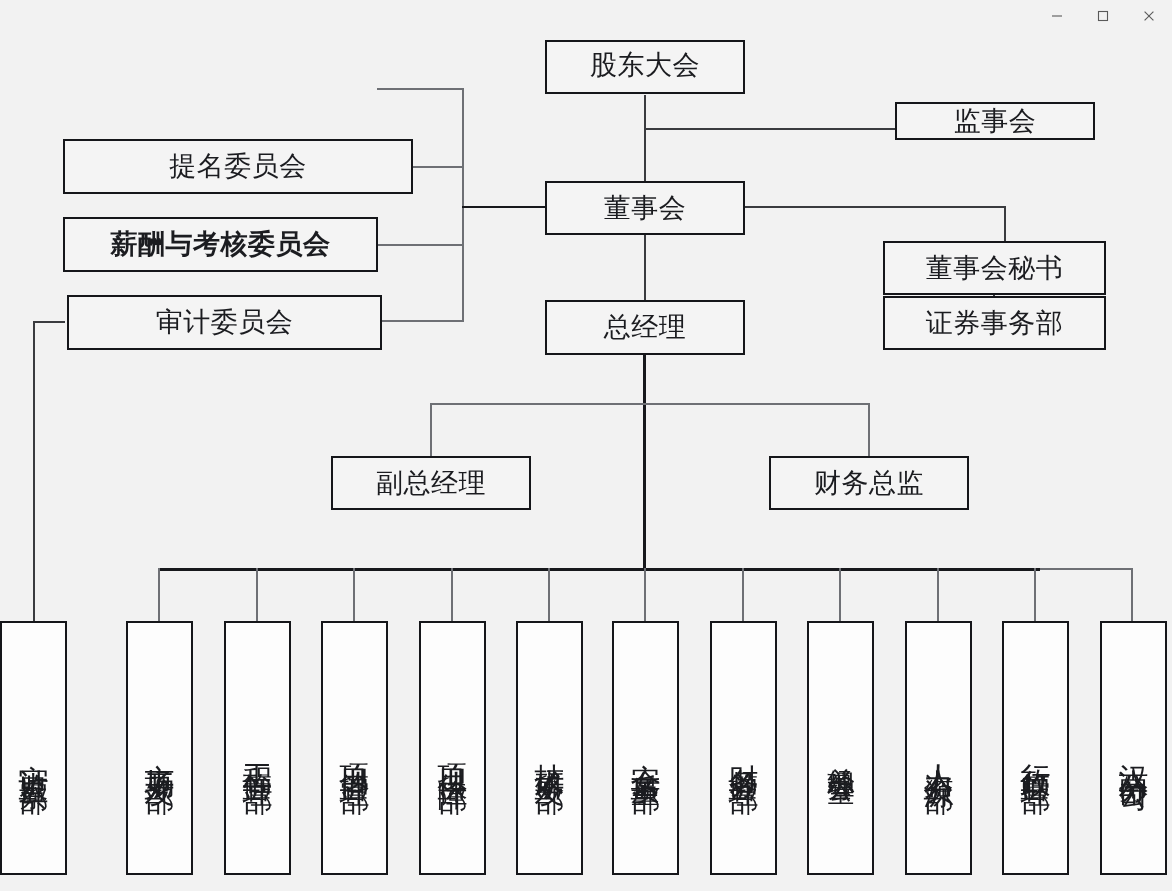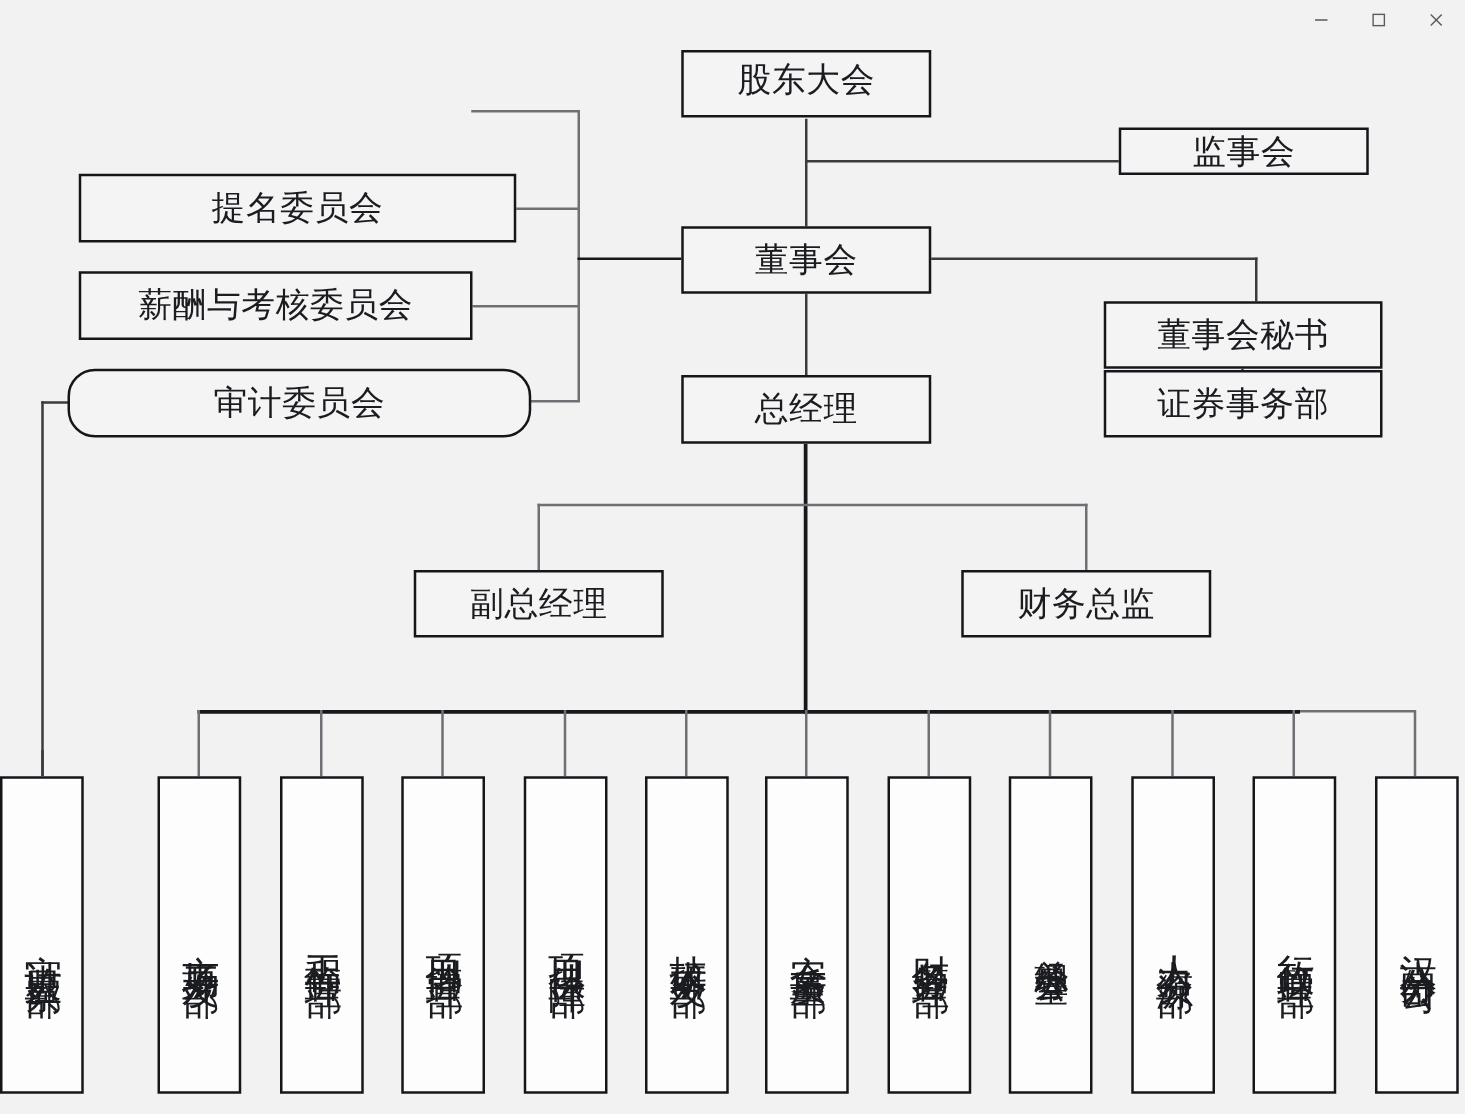--- a/index.html
+++ b/index.html
@@ -130,22 +130,22 @@
 
   <div class="node h" style="left:545px; top:181px; width:200px; height:54px;">董事会</div>
 
   <div class="node h" style="left:883px; top:241px; width:223px; height:54px;">董事会秘书</div>
 
   <div class="node h" style="left:883px; top:296px; width:223px; height:54px;">证券事务部</div>
 
   <div class="node h" style="left:545px; top:300px; width:200px; height:55px;">总经理</div>
 
   <div class="node h" style="left:63px; top:139px; width:350px; height:55px;">提名委员会</div>
-  <div class="node h" style="left:63px; top:217px; width:315px; height:55px;">薪酬与考核委员会</div>
-  <div class="node h" style="left:54px; top:295px; width:371px; height:55px;border-radius:22px;">审计委员会</div>
+  <div class="node h" style="left:63px; top:217px; width:315px; height:55px;font-weight:bold;">薪酬与考核委员会</div>
+  <div class="node h" style="left:67px; top:295px; width:315px; height:55px;">审计委员会</div>
 
   <div class="node h" style="left:331px; top:456px; width:200px; height:54px;">副总经理</div>
   <div class="node h" style="left:769px; top:456px; width:200px; height:54px;">财务总监</div>
 
   <div class="node v" style="left:0px; top:621px; width:67px; height:254px;">审计监察部</div>
 
   <div class="node v" style="left:126px; top:621px; width:67px; height:254px;">市场开发部</div>
   <div class="node v" style="left:224px; top:621px; width:67px; height:254px;">工程管理部</div>
   <div class="node v" style="left:321px; top:621px; width:67px; height:254px;">项目管理部</div>
   <div class="node v" style="left:419px; top:621px; width:67px; height:254px;">项目保障部</div>

